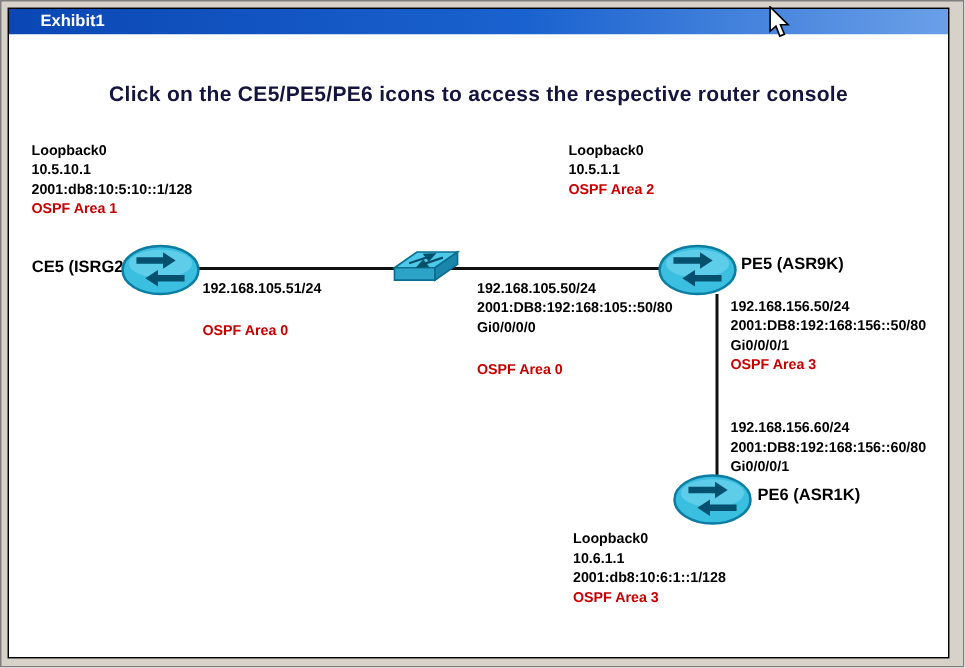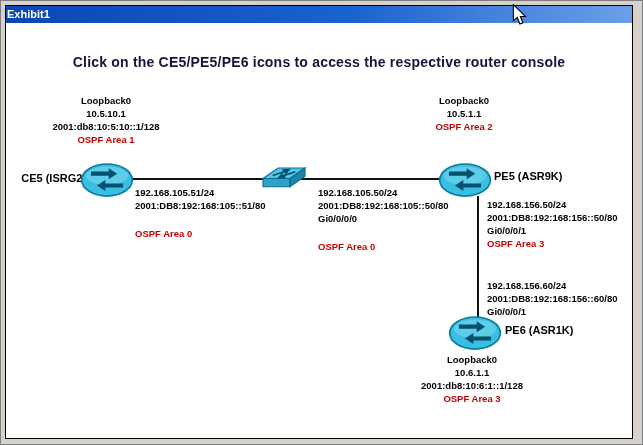--- a/index.html
+++ b/index.html
@@ -8,32 +8,32 @@
     position:relative; width:643px; height:445px;
     background:#d6d2ca; border:1px solid #7f7f7f; overflow:hidden;
   }
   .window {
     position:absolute; left:4px; top:4px; width:628px; height:434px;
     background:#fff; border:1px solid #000;
   }
   .titlebar {
     position:absolute; left:0; top:0; right:0; height:17px;
     background:linear-gradient(90deg,#0a47b4 0%, #1a62cf 55%, #6ba0e8 100%);
-    display:flex; align-items:flex-start; padding-left:1px;
+    display:flex; align-items:flex-start; padding-left:21px;
   }
   .titlebar .title { color:#fff; font-size:11px; font-weight:bold; line-height:17px; }
   .content { position:absolute; left:0; top:17px; right:0; bottom:0; background:#fff; }
 
   .headline {
     position:absolute; left:0; right:0; top:31px; text-align:center;
     font-size:14px; font-weight:bold; color:#14143e; letter-spacing:0.2px;
   }
 
   .stack { position:absolute; font-size:9.5px; font-weight:bold; color:#000; line-height:13px; }
-  .stack.center { text-align:center; }
+  .stack.center { }
   .area { color:#c80000; }
   .gap-s { margin-top:15px; }
   .gap-l { margin-top:0; }
 
   .devlabel { position:absolute; font-size:11px; font-weight:bold; color:#000; }
 
   .hline { position:absolute; left:125px; top:155px; width:311px; height:2px; background:#111; }
   .vline { position:absolute; left:471px; top:173px; width:2px; height:124px; background:#111; }
 
   .dev-icon { position:absolute; }
@@ -107,21 +107,20 @@
         </svg>
       <svg class="dev-icon clickable" style="left:432px; top:139px" width="54" height="36">
           <use href="#sym-router"></use>
         </svg>
       <svg class="dev-icon clickable" style="left:442px; top:292px" width="54" height="36">
           <use href="#sym-router"></use>
         </svg>
 
       <div class="stack" style="left:129px; top:163px">
         <div>192.168.105.51/24</div>
-        <div>2001:DB8:192:168:105::51/80</div>
         <div class="area gap-s">OSPF Area 0</div>
       </div>
 
       <div class="stack" style="left:312px; top:163px">
         <div>192.168.105.50/24</div>
         <div>2001:DB8:192:168:105::50/80</div>
         <div>Gi0/0/0/0</div>
         <div class="area gap-s">OSPF Area 0</div>
       </div>
 

